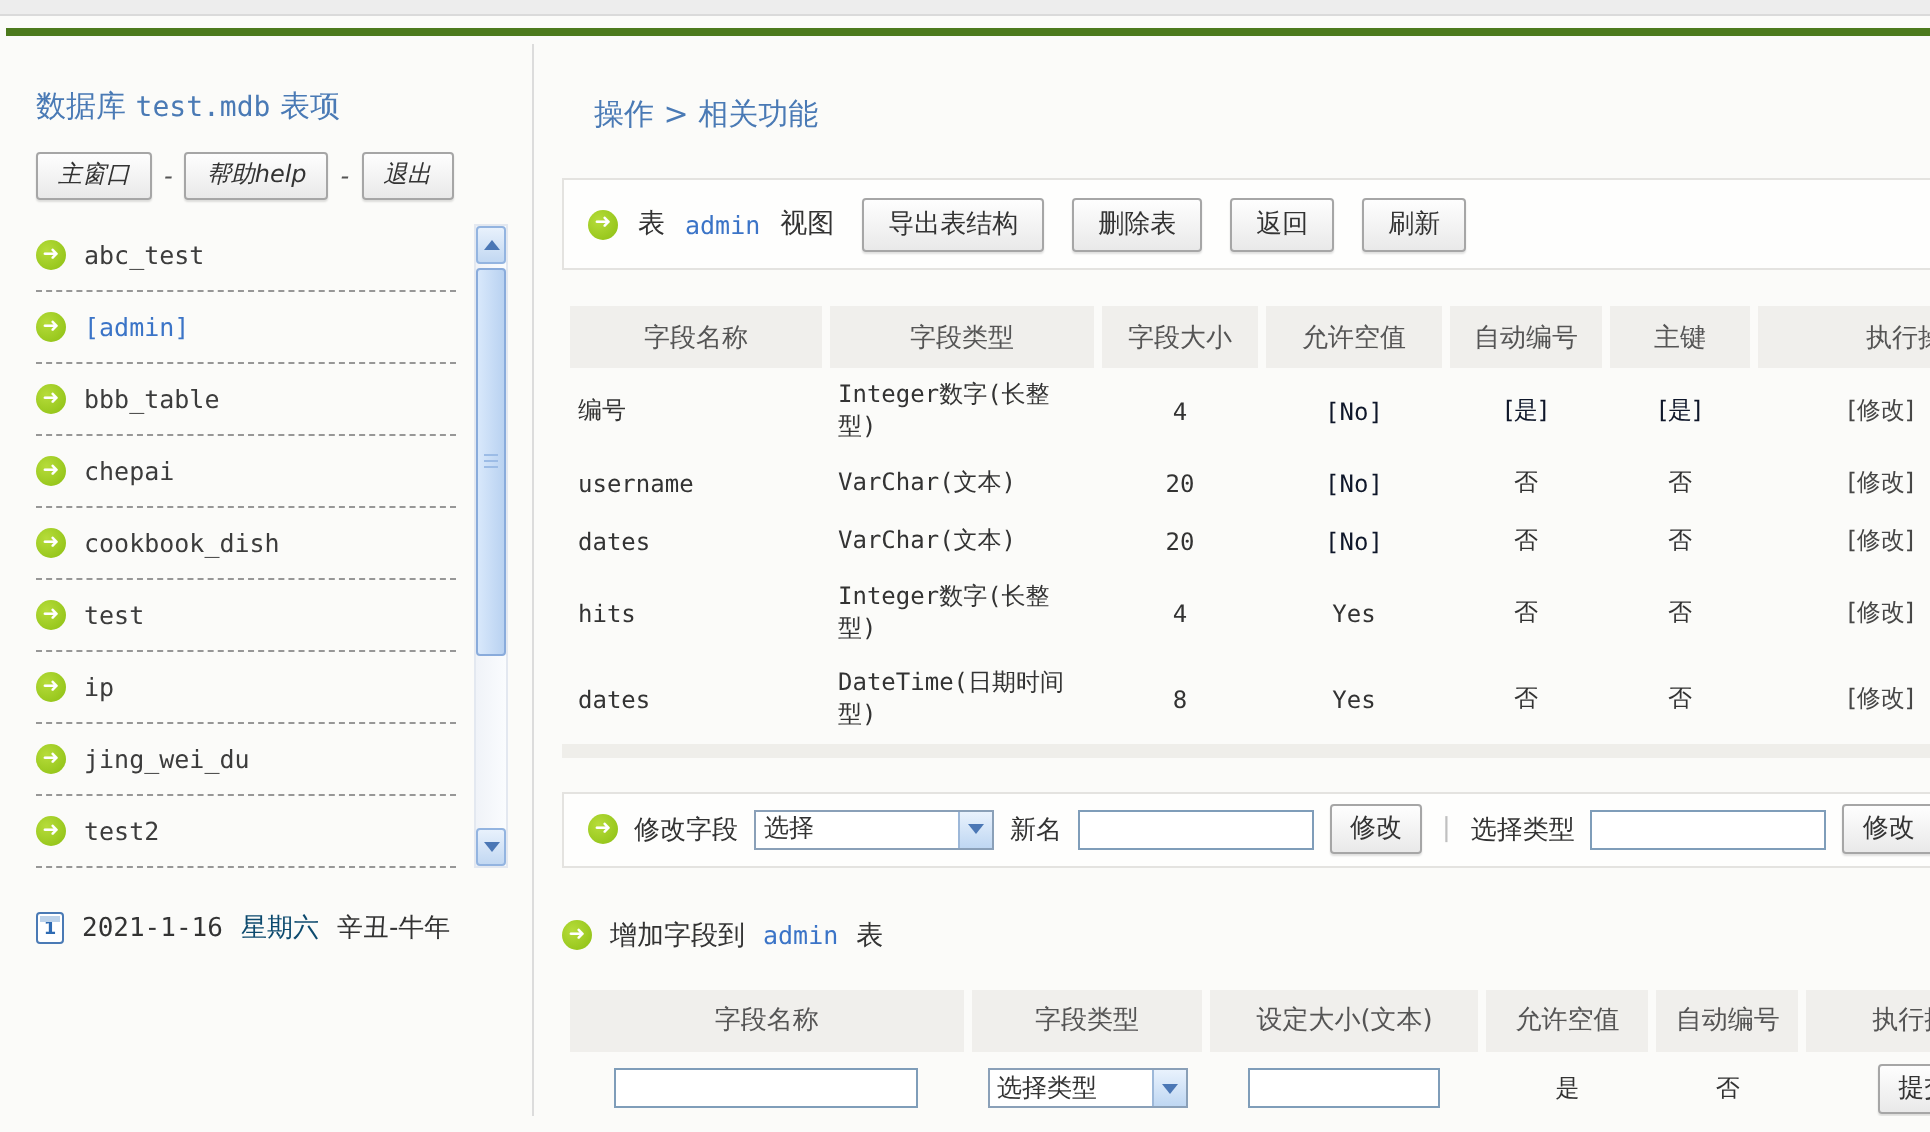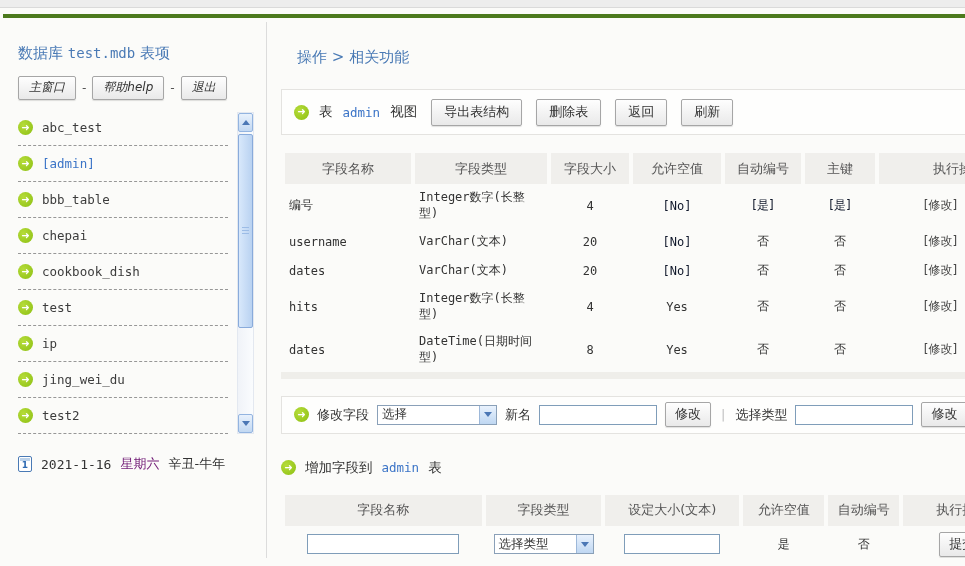--- a/index.html
+++ b/index.html
@@ -52,21 +52,21 @@
   .sb-thumb { position:absolute; left:0; top:21px; width:15px; height:194px;
     background:linear-gradient(90deg,#d8e8fb,#b9d2f1); border:1px solid #89abdb; border-radius:2px; }
   .sb-thumb::after { content:""; position:absolute; left:3px; right:3px; top:50%; height:7px;
     margin-top:-4px; background:repeating-linear-gradient(#9cbce6 0 1px, transparent 1px 3px); }
   .date-row { margin-top:21px; display:flex; align-items:center; gap:9px; font-size:13px; }
   .cal-icon { width:14px; height:16px; border:1px solid #4a7ab5; border-radius:2px;
     background:#fff; position:relative; flex:none;
     display:flex; align-items:flex-end; justify-content:center;
     font-size:9px; font-weight:bold; color:#2f6bb3; line-height:11px; }
   .cal-icon::before { content:""; position:absolute; top:1px; left:1px; right:1px; height:3px; background:#bcd2ea; }
-  .date-row .weekday { color:#701a75; }
+  .date-row .weekday { color:#0c4a6e; }
 
   
   .breadcrumb { color:#4a7ab5; font-size:15px; margin-top:30px; padding-left:16px; }
   .box { background:#fefefd; border:1px solid #e4e3e0; }
   .toolbar-box { margin-top:22px; width:756px; height:46px;
     display:flex; align-items:center; gap:10px; padding:0 12px; }
   .toolbar-box .tname { color:#3b74c7; font-size:12.5px; }
   .toolbar-box .txt { font-size:13.5px; }
   .toolbar-box .btn { margin-left:4px; padding:3px 12px 4px; font-size:13px; }
 

